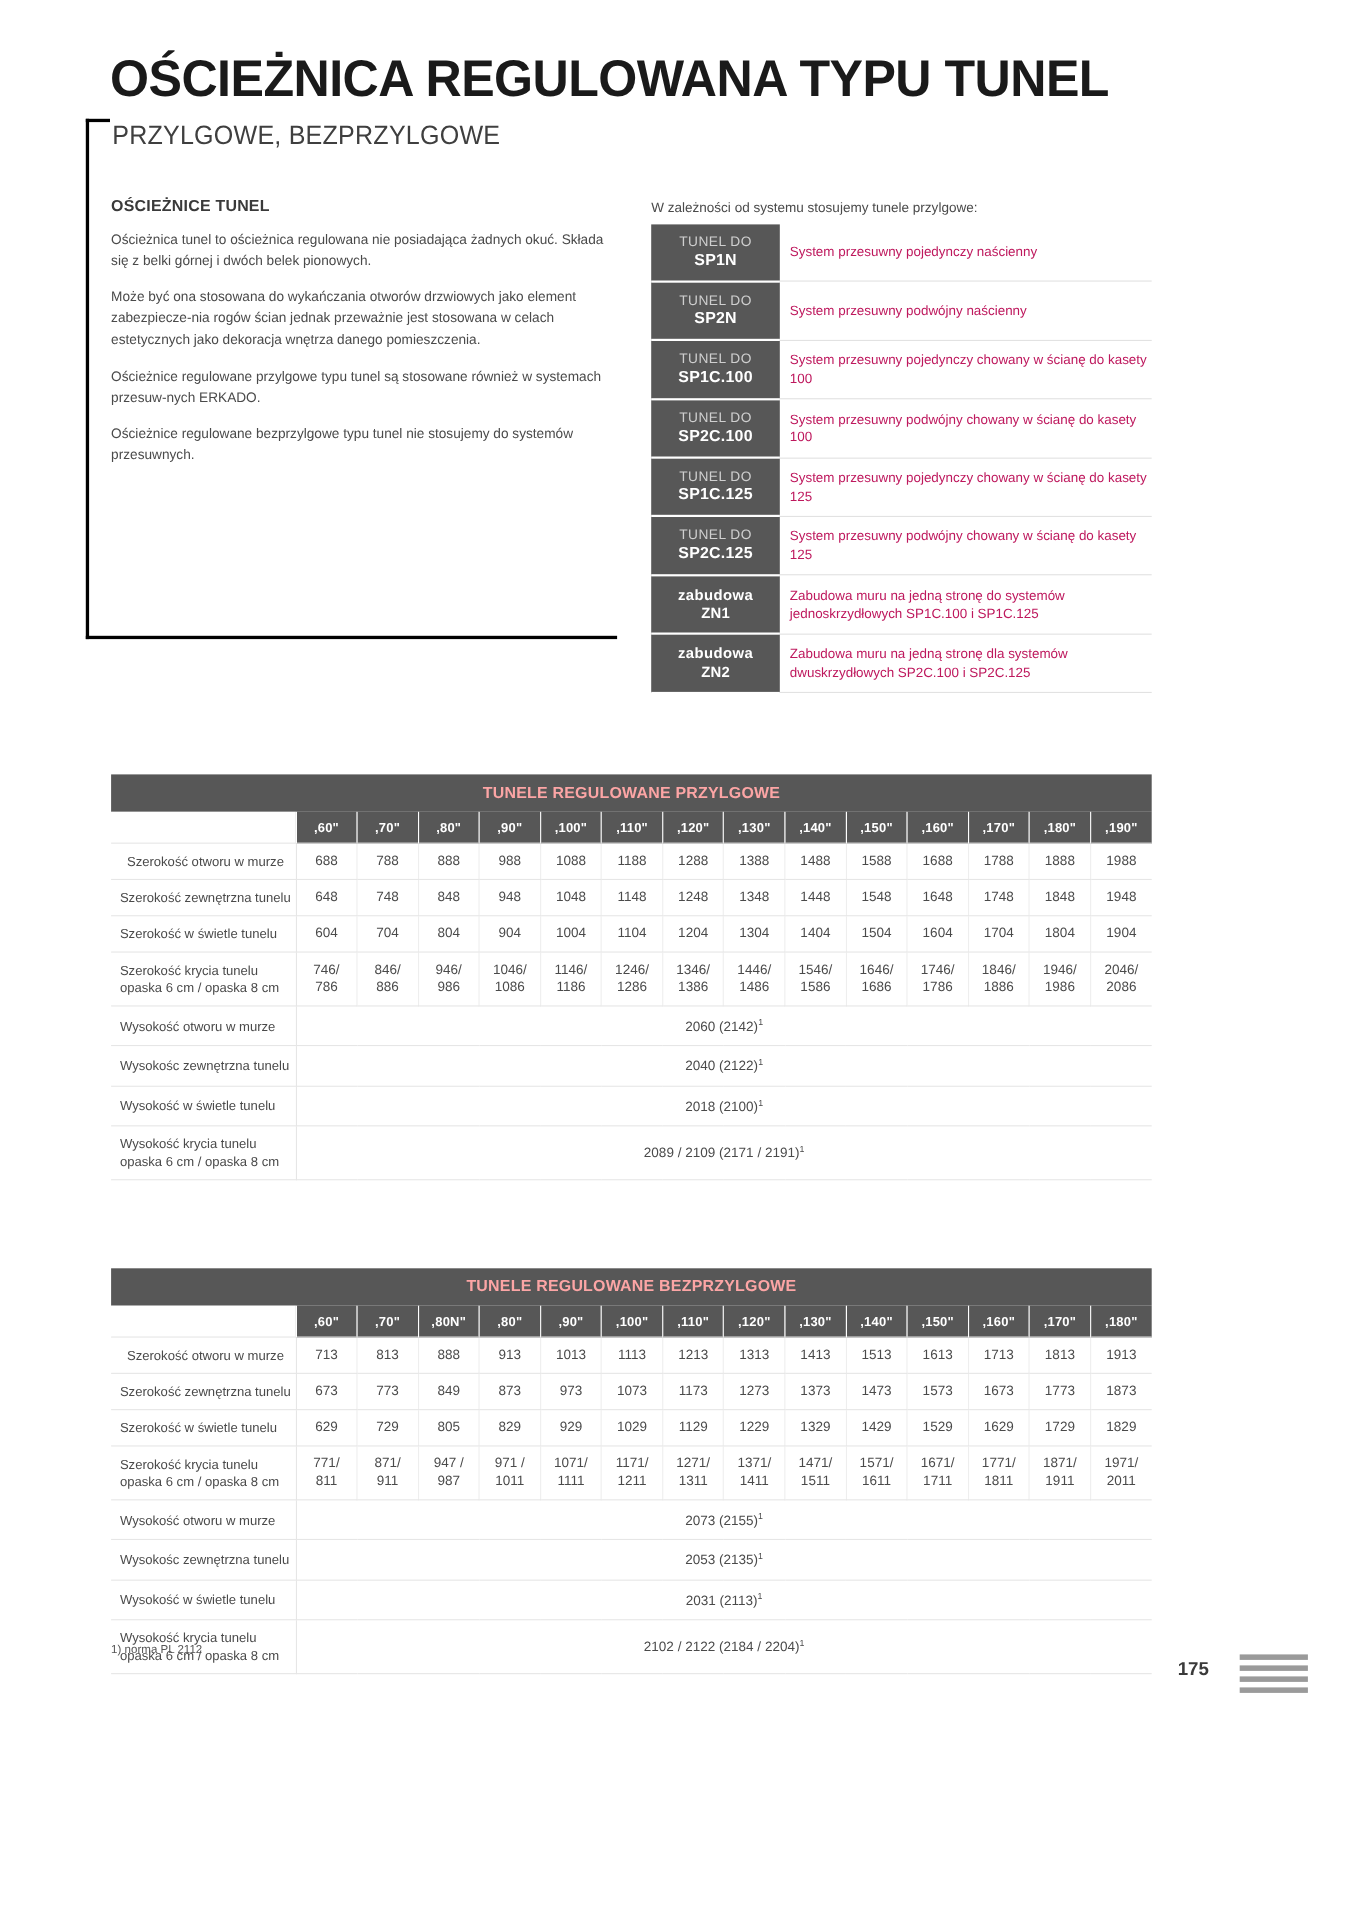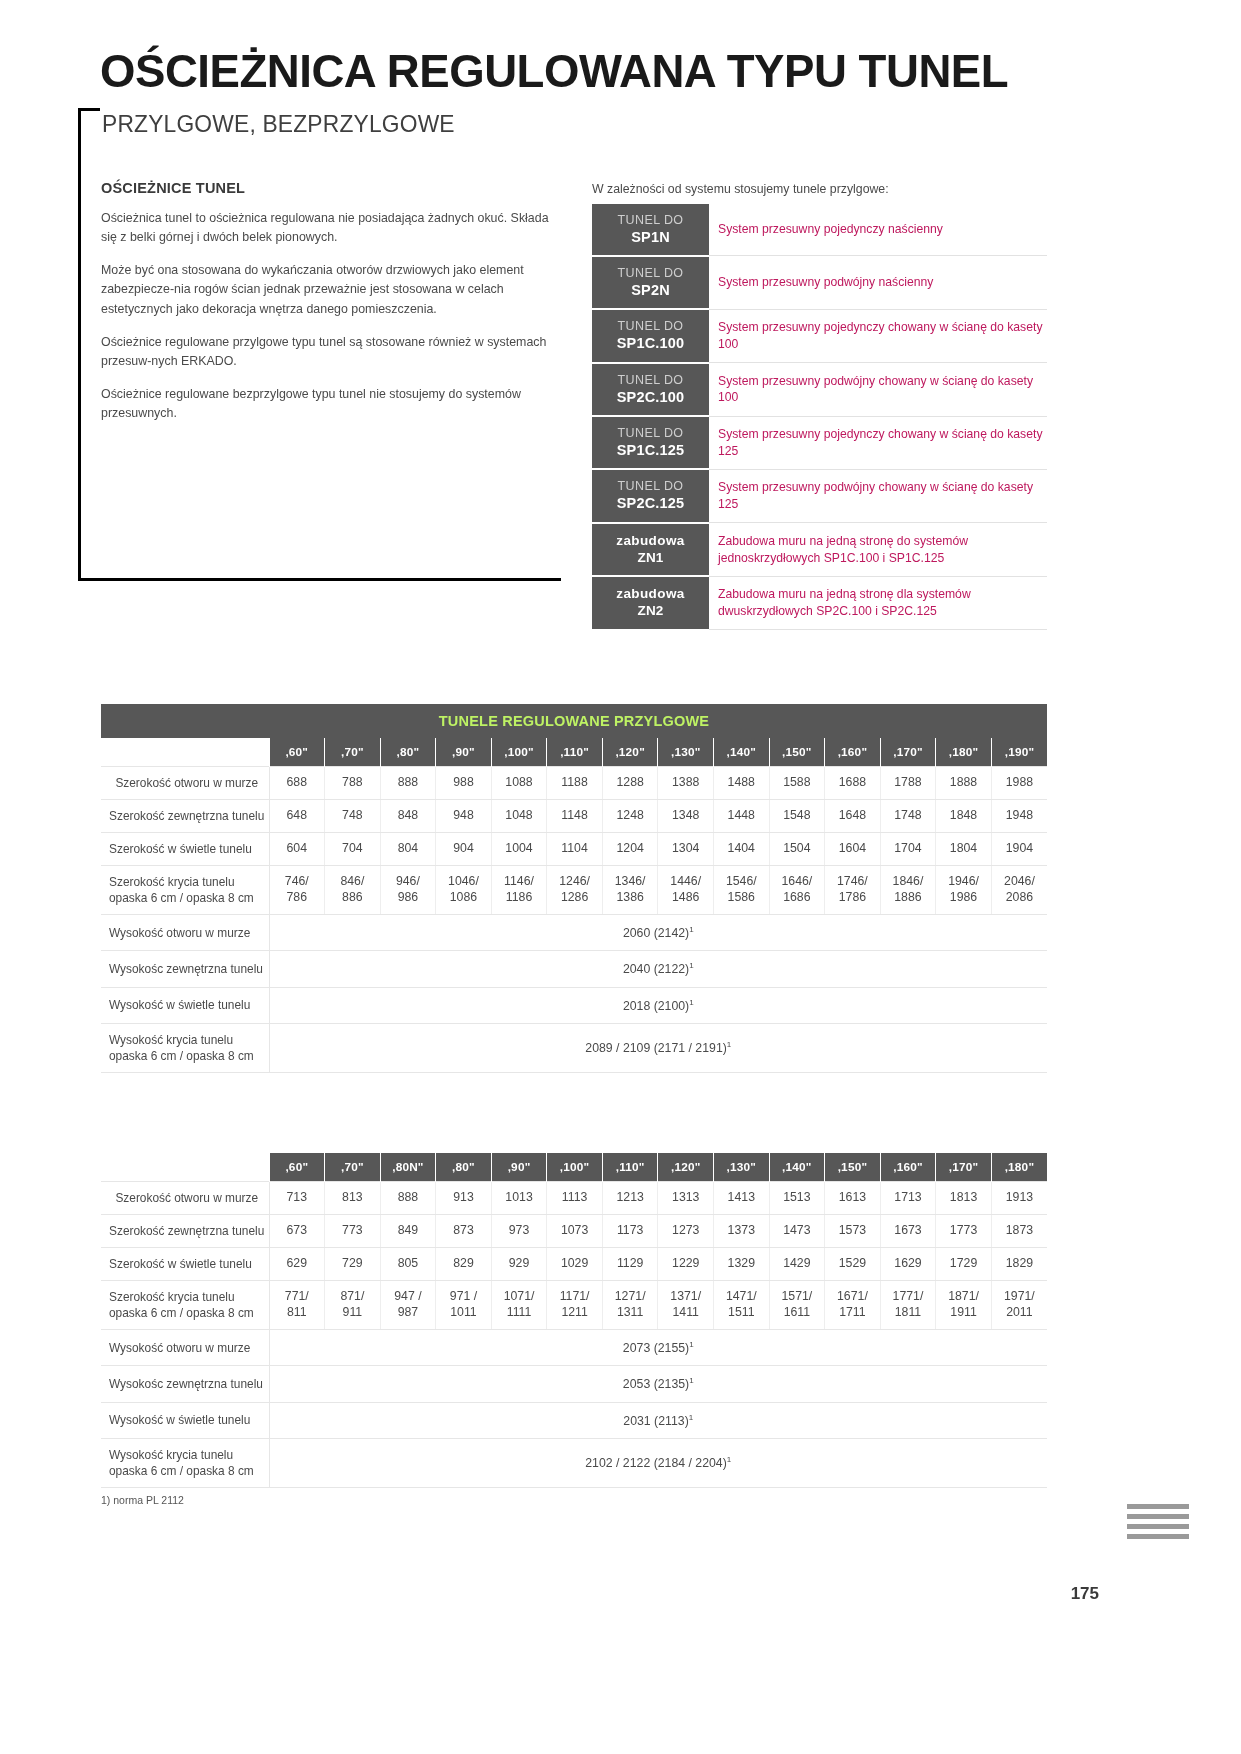--- a/index.html
+++ b/index.html
@@ -116,21 +116,21 @@
     padding: 6px 4px 6px 9px;
     line-height: 1.38;
   }
   .sys-table tr:first-child .sys-val { border-top: 1px solid #ffffff; }
 
   
   .spec-wrap { position: absolute; left: 101px; width: 946px; }
   .spec-table { width: 946px; border-collapse: collapse; table-layout: fixed; }
   .spec-table .title-bar {
     background: #575757;
-    color: #bef264;
+    color: #fca5a5;
     font-size: 14.5px;
     font-weight: bold;
     text-align: center;
     padding: 9px 0;
     letter-spacing: 0.2px;
   }
   .spec-table th.colhead {
     background: #575757;
     color: #ffffff;
     font-size: 11.8px;
@@ -175,21 +175,21 @@
 
   
   .footnote {
     position: absolute;
     left: 101px; top: 1494px;
     font-size: 10.5px;
     color: #555;
   }
   .page-num {
     position: absolute;
-    right: 142px; top: 1584px;
+    right: 142px; top: 1508px;
     font-size: 17px;
     font-weight: bold;
     color: #3a3a3a;
   }
   .corner-bars {
     position: absolute;
     right: 52px; top: 1504px;
     width: 62px;
   }
   .corner-bars i {
@@ -429,20 +429,23 @@
           <col style="width: 55.5714px;">
           <col style="width: 55.5714px;">
           <col style="width: 55.5714px;">
           <col style="width: 55.5714px;">
           <col style="width: 55.5714px;">
           <col style="width: 55.5714px;">
           <col style="width: 55.5714px;">
         </colgroup>
       <thead id="th1">
           <tr>
+            <th class="title-bar" colspan="15">TUNELE REGULOWANE BEZPRZYLGOWE</th>
+          </tr>
+          <tr>
             <th class="corner"></th>
             <th class="colhead">,60"</th>
             <th class="colhead">,70"</th>
             <th class="colhead">,80N"</th>
             <th class="colhead">,80"</th>
             <th class="colhead">,90"</th>
             <th class="colhead">,100"</th>
             <th class="colhead">,110"</th>
             <th class="colhead">,120"</th>
             <th class="colhead">,130"</th>

